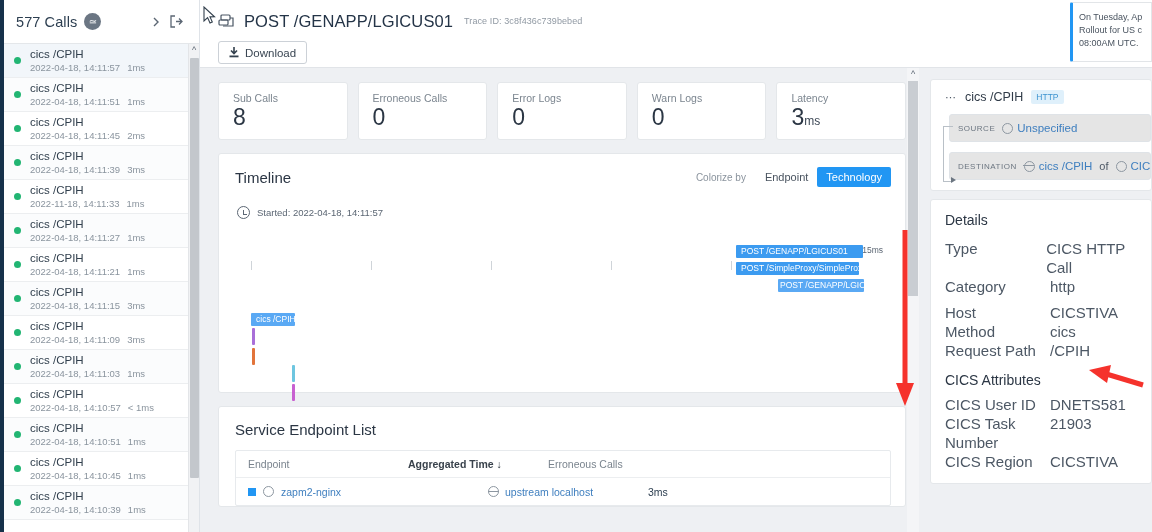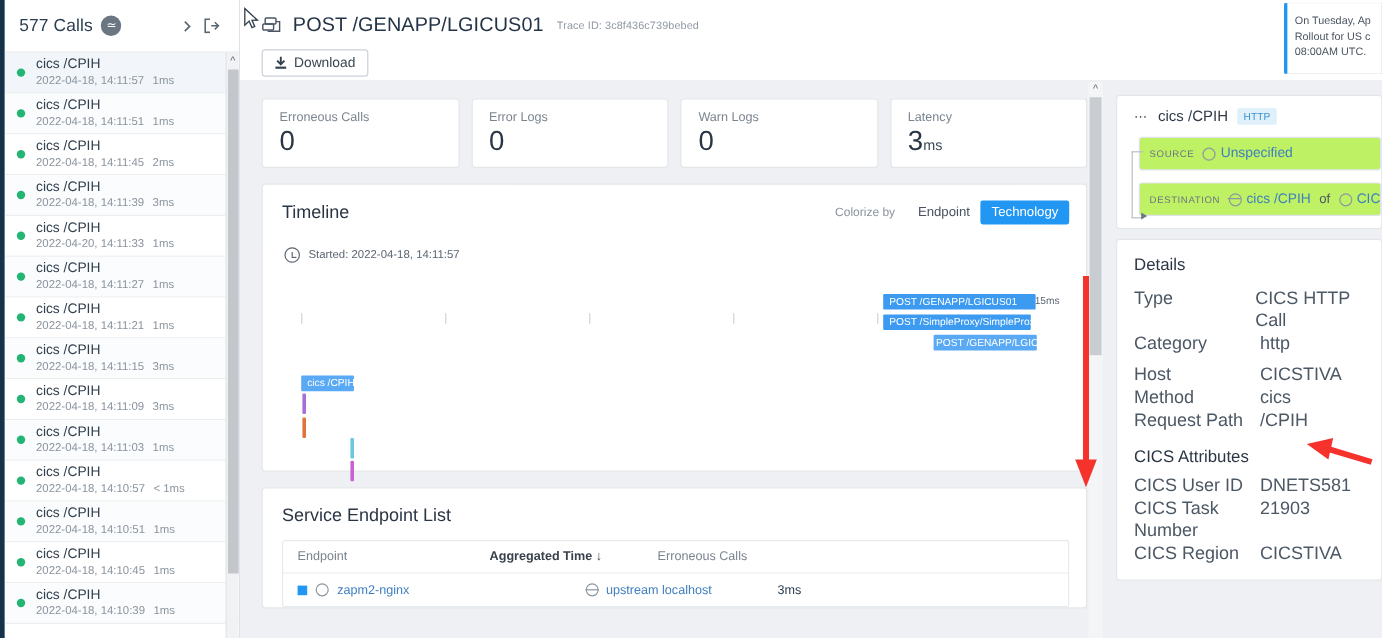--- a/index.html
+++ b/index.html
@@ -139,21 +139,21 @@
     width: 232px; flex: 0 0 232px; background: #eef0f3; position: relative;
     padding: 11px 0 0 10px;
   }
   .rp-card { background: #fff; border: 1px solid #e4e7ea; border-radius: 3px; }
   .rp-head { display: flex; align-items: center; gap: 8px; padding: 10px 0 10px 14px; }
   .dots-ico { color: #4d5865; font-size: 11px; letter-spacing: 1px; }
   .rp-name { font-size: 12.5px; color: #303b48; }
   .pill { background: #dff0fb; color: #3d93d0; font-size: 8.5px; padding: 2px 5px; border-radius: 2px; }
   .sd-wrap { position: relative; padding-left: 12px; }
   .sd-box {
-    border: 1px solid #dfe3e7; border-radius: 3px; background: #bef264;
+    border: 1px solid #dfe3e7; border-radius: 3px; background: #e5e5e5;
     margin: 0 0 10px 6px; padding: 7px 8px; display: flex; align-items: center; gap: 7px;
     white-space: nowrap; overflow: hidden;
   }
   .sd-lbl { font-size: 8px; color: #6c7681; letter-spacing: .5px; }
   .sd-val { font-size: 11.5px; color: #3f7fbf; display: flex; align-items: center; gap: 4px; }
   .sd-of { color: #4d5865; font-size: 11px; }
   .conn { position: absolute; left: 12px; top: 12px; width: 10px; height: 56px; border-left: 1px solid #b9c0c7; border-top: 1px solid #b9c0c7; border-bottom: 1px solid #b9c0c7; }
   .arrow-r { position: absolute; left: 20px; top: 63px; width: 0; height: 0; border-left: 5px solid #6c7681; border-top: 3.5px solid transparent; border-bottom: 3.5px solid transparent; }
 
   .det-card { margin-top: 8px; padding: 12px 0 12px 14px; }
@@ -229,21 +229,21 @@
             <span class="dot"></span>
             <span class="call-txt">
               <span class="call-name">cics /CPIH</span>
               <span class="call-sub"><span>2022-04-18, 14:11:39</span><span class="dur">3ms</span></span>
             </span>
           </div>
           <div class="call-item">
             <span class="dot"></span>
             <span class="call-txt">
               <span class="call-name">cics /CPIH</span>
-              <span class="call-sub"><span>2022-04-20, 14:11:33</span><span class="dur">1ms</span></span>
+              <span class="call-sub"><span>2022-11-18, 14:11:33</span><span class="dur">1ms</span></span>
             </span>
           </div>
           <div class="call-item alt">
             <span class="dot"></span>
             <span class="call-txt">
               <span class="call-name">cics /CPIH</span>
               <span class="call-sub"><span>2022-04-18, 14:11:27</span><span class="dur">1ms</span></span>
             </span>
           </div>
           <div class="call-item">
@@ -333,20 +333,24 @@
         </svg>
         <span>Download</span>
       </div>
     </div>
 
     <div class="content-wrap">
       <div class="center-col">
 
         <div class="stats" id="stat-cards">
             <div class="stat">
+              <div class="stat-label">Sub Calls</div>
+              <div class="stat-val"><span>8</span><span class="unit"></span></div>
+            </div>
+            <div class="stat">
               <div class="stat-label">Erroneous Calls</div>
               <div class="stat-val"><span>0</span><span class="unit"></span></div>
             </div>
             <div class="stat">
               <div class="stat-label">Error Logs</div>
               <div class="stat-val"><span>0</span><span class="unit"></span></div>
             </div>
             <div class="stat">
               <div class="stat-label">Warn Logs</div>
               <div class="stat-val"><span>0</span><span class="unit"></span></div>

